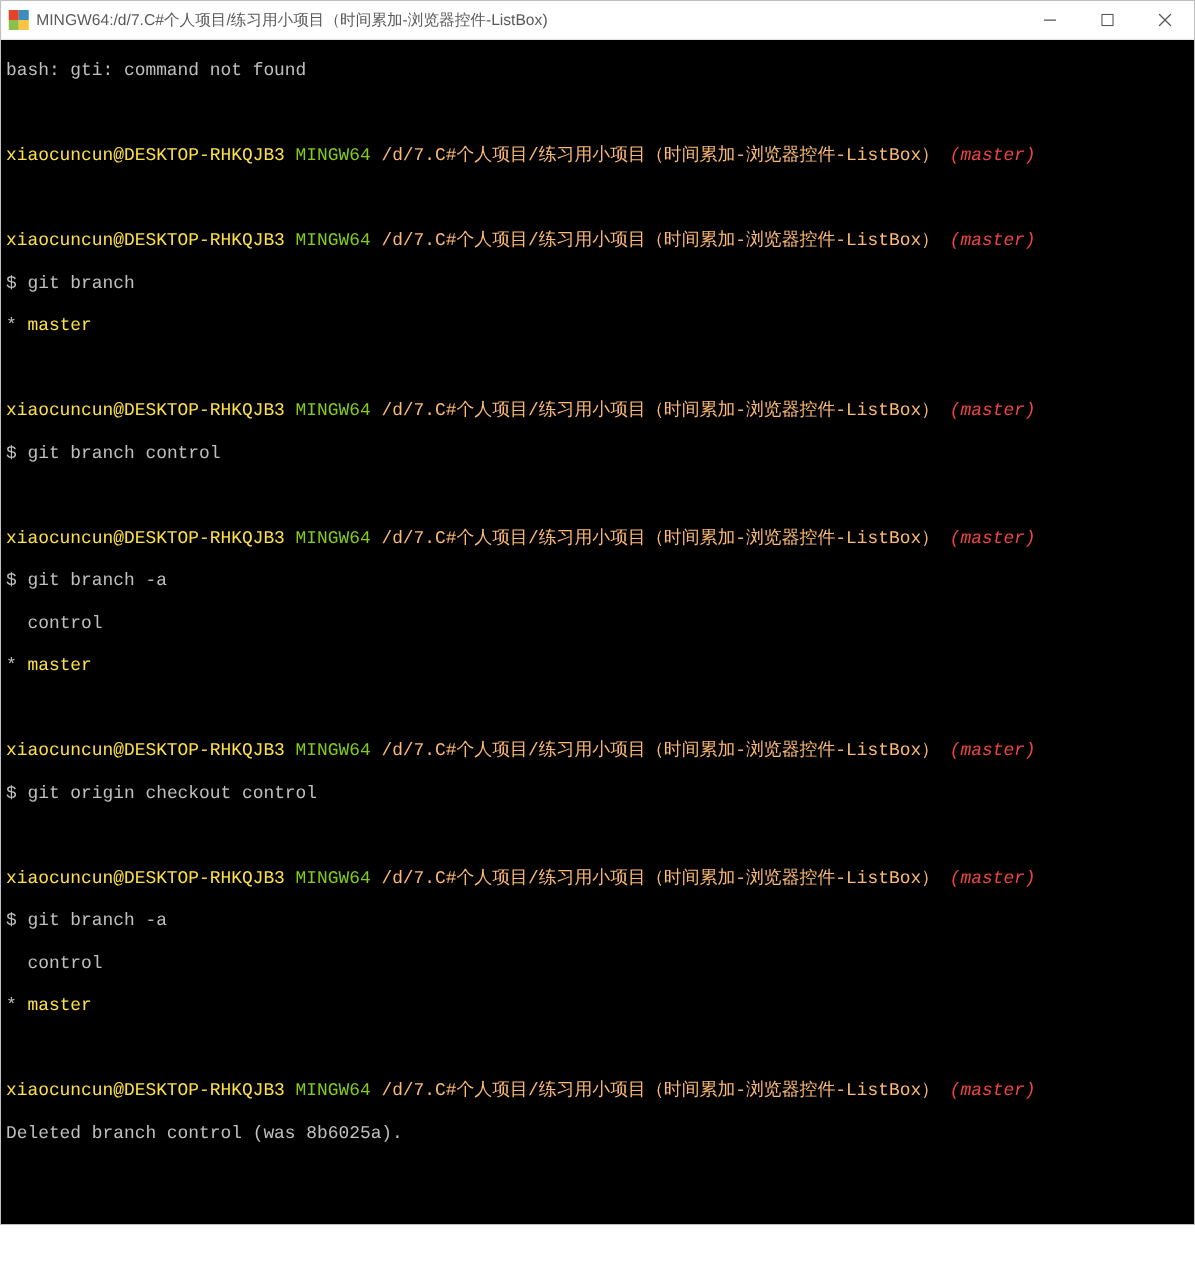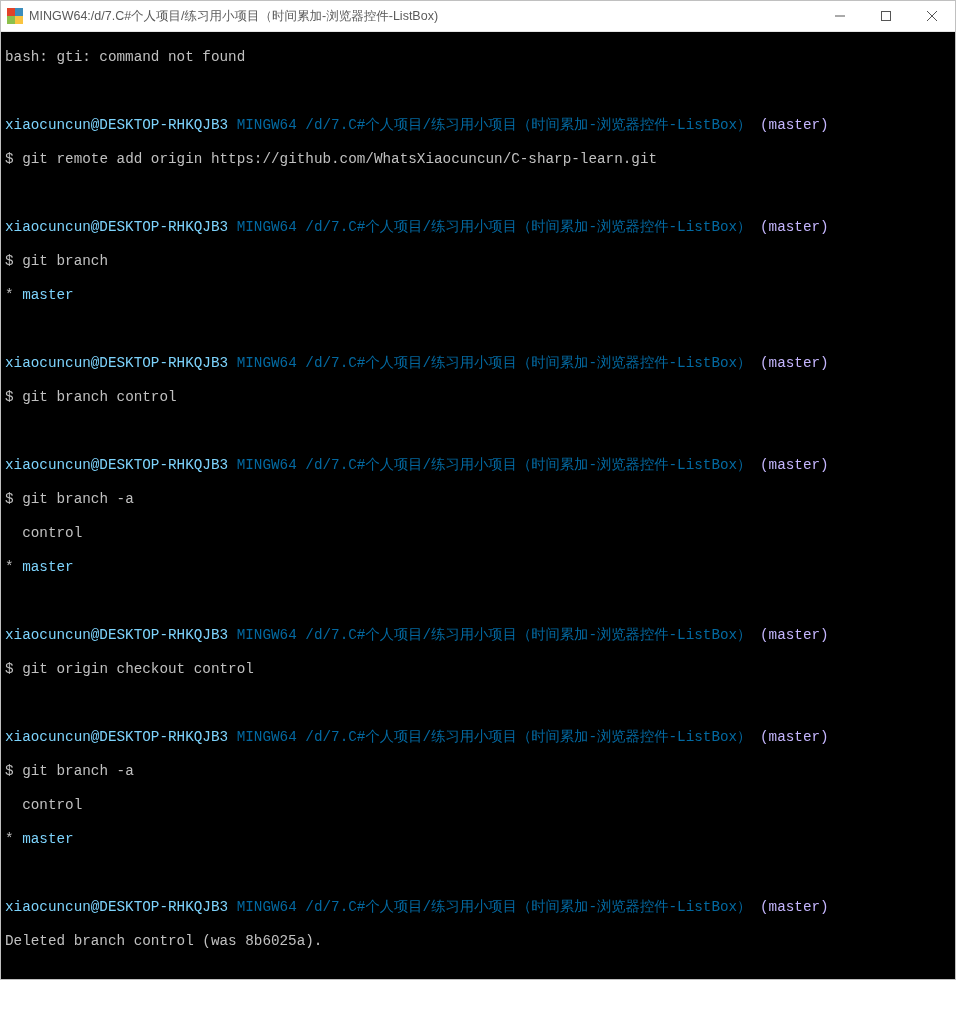--- a/index.html
+++ b/index.html
@@ -49,24 +49,24 @@
 
   .terminal {
     flex:1;
     background:#000;
     color:#c0c0c0;
     padding: 0 4px 4px 4px;
     overflow-y: scroll;
     white-space: pre;
   }
   .line { min-height:17px; }
-  .green   { color:#7dd3fc; }
-  .magenta { color:#0369a1; }
-  .yellow  { color:#0369a1; }
-  .cyan    { color:#c4b5fd; }
+  .green   { color:#fde047; }
+  .magenta { color:#84cc16; }
+  .yellow  { color:#fdba74; }
+  .cyan    { color:#ef4444;font-style:italic; }
   .white   { color:#c0c0c0; }
 
   
   .terminal::-webkit-scrollbar { width: 16px; background:#2b2b2b; }
   .terminal::-webkit-scrollbar-thumb { background:#555; }
 </style>
 </head>
 <body>
 
 <div class="window">
@@ -95,21 +95,20 @@
             <line x1="10" y1="0" x2="0" y2="10"></line>
           </svg>
       </div>
     </div>
   </div>
 
   <div class="terminal">
 <div class="line"><span class="white">bash: gti: command not found</span></div>
 <div class="line"></div>
 <div class="line"><span class="green">xiaocuncun@DESKTOP-RHKQJB3</span><span> </span><span class="magenta">MINGW64</span><span> </span><span class="yellow">/d/7.C#个人项目/练习用小项目（时间累加-浏览器控件-ListBox）</span><span> </span><span class="cyan">(master)</span></div>
-<div class="line"><span class="white">$ </span><span class="white">git remote add origin https://github.com/WhatsXiaocuncun/C-sharp-learn.git</span></div>
 <div class="line"></div>
 <div class="line"><span class="green">xiaocuncun@DESKTOP-RHKQJB3</span><span> </span><span class="magenta">MINGW64</span><span> </span><span class="yellow">/d/7.C#个人项目/练习用小项目（时间累加-浏览器控件-ListBox）</span><span> </span><span class="cyan">(master)</span></div>
 <div class="line"><span class="white">$ </span><span class="white">git branch</span></div>
 <div class="line"><span class="white">* </span><span class="green">master</span></div>
 <div class="line"></div>
 <div class="line"><span class="green">xiaocuncun@DESKTOP-RHKQJB3</span><span> </span><span class="magenta">MINGW64</span><span> </span><span class="yellow">/d/7.C#个人项目/练习用小项目（时间累加-浏览器控件-ListBox）</span><span> </span><span class="cyan">(master)</span></div>
 <div class="line"><span class="white">$ </span><span class="white">git branch control</span></div>
 <div class="line"></div>
 <div class="line"><span class="green">xiaocuncun@DESKTOP-RHKQJB3</span><span> </span><span class="magenta">MINGW64</span><span> </span><span class="yellow">/d/7.C#个人项目/练习用小项目（时间累加-浏览器控件-ListBox）</span><span> </span><span class="cyan">(master)</span></div>
 <div class="line"><span class="white">$ </span><span class="white">git branch -a</span></div>

